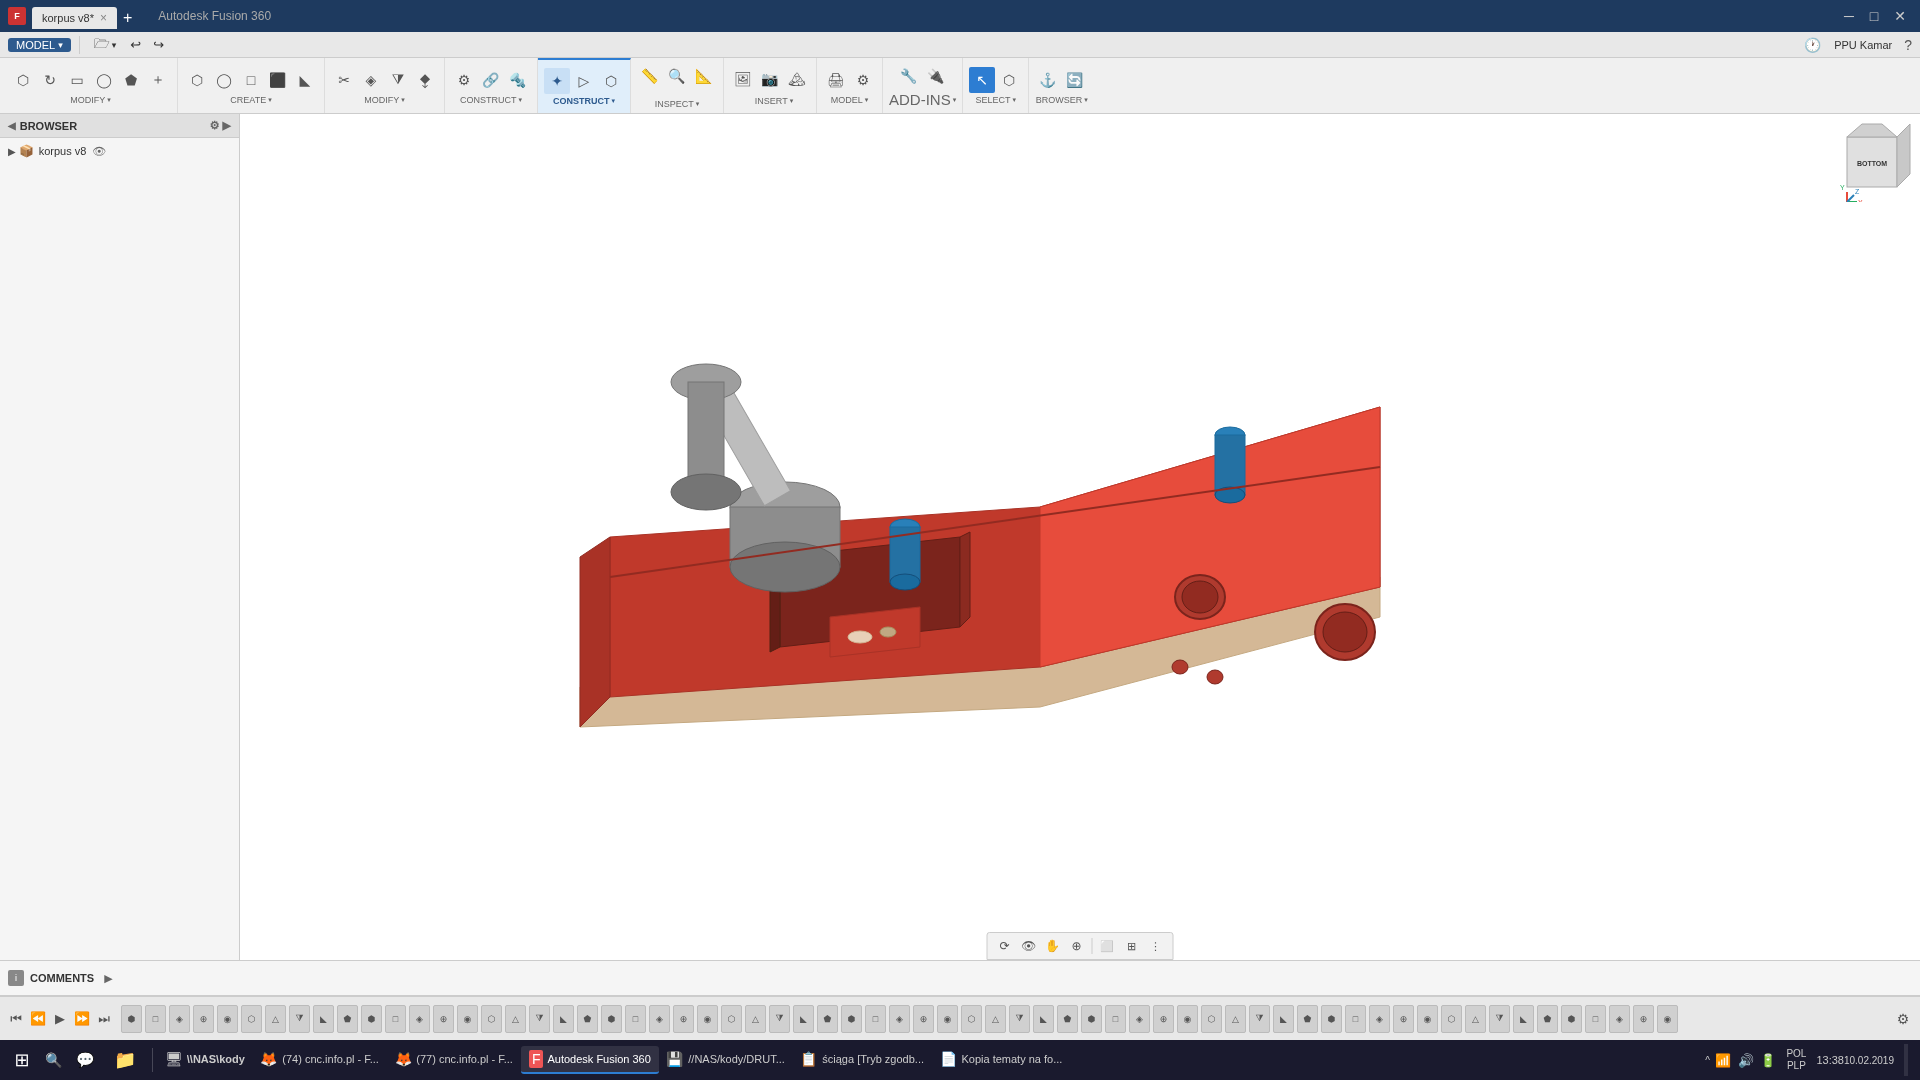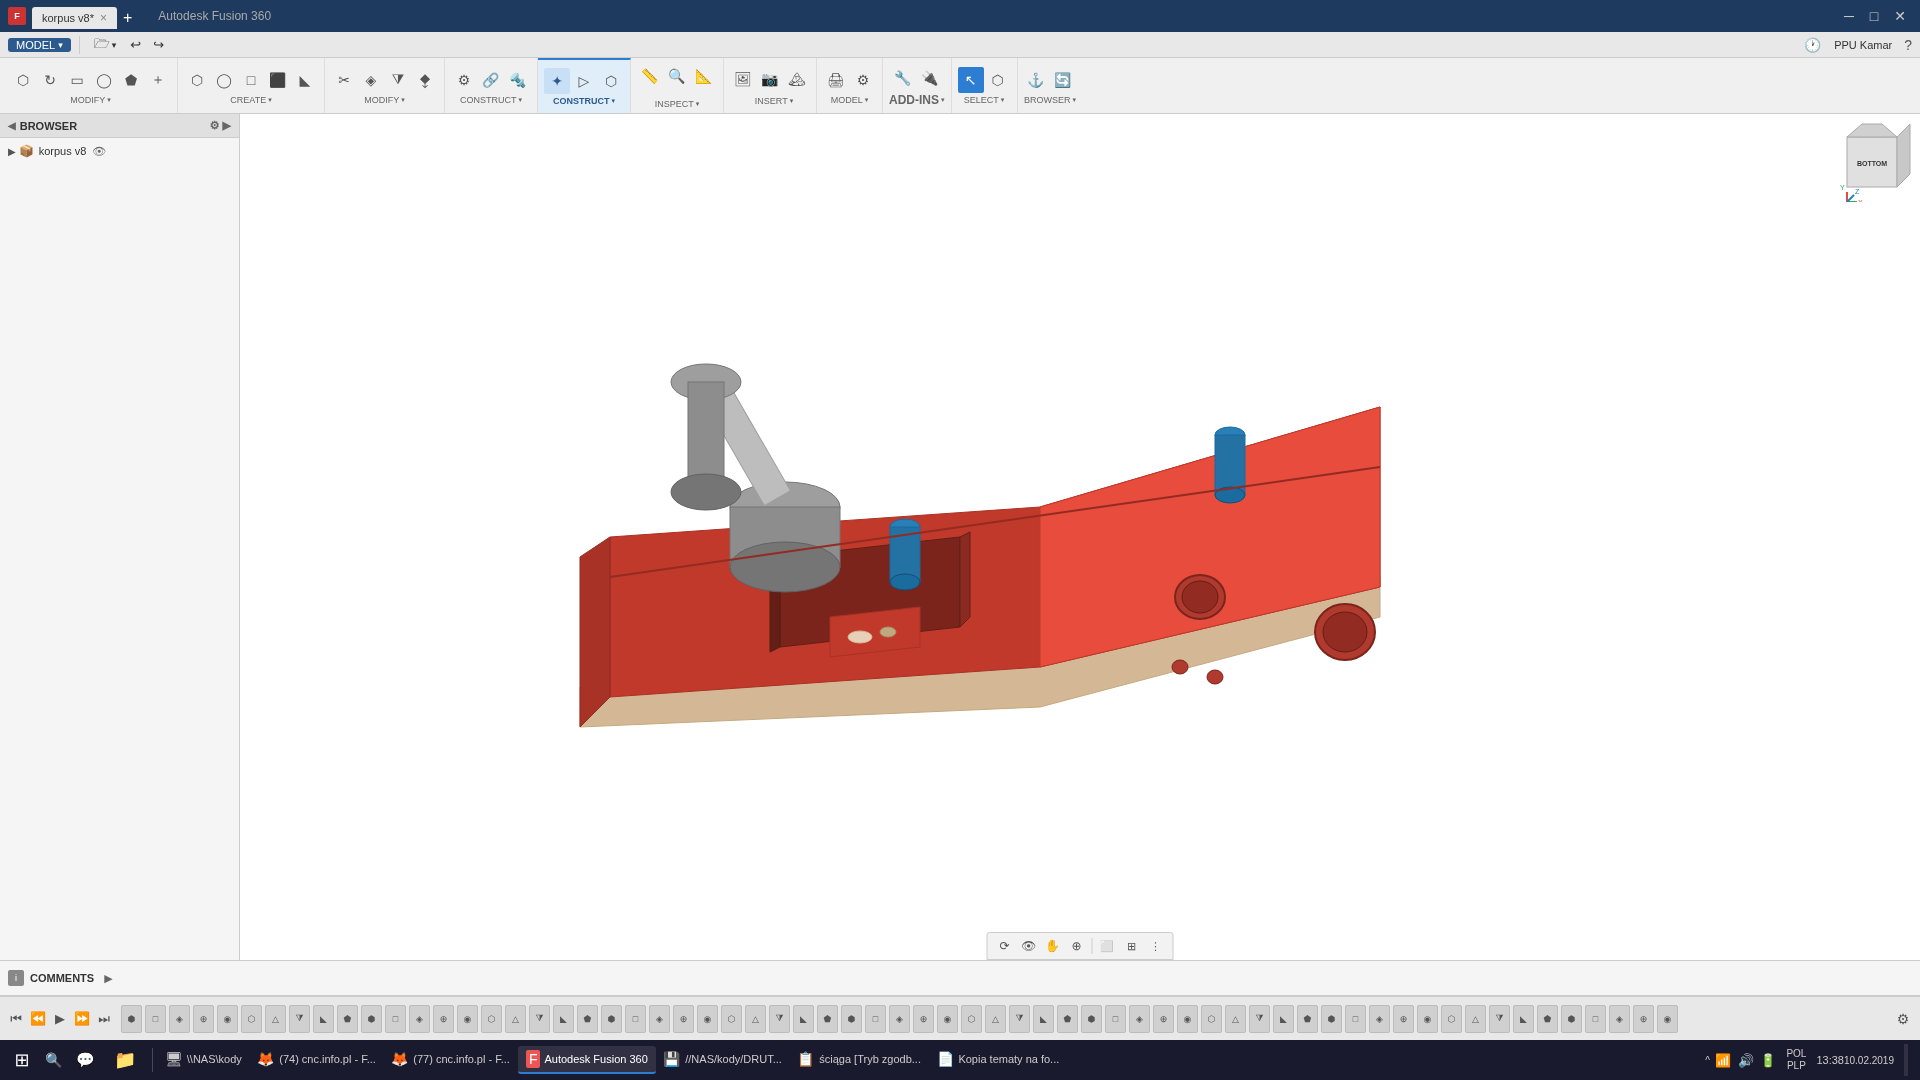--- a/index.html
+++ b/index.html
@@ -235,21 +235,21 @@
       <span style="font-size:7px;color:#666;cursor:pointer;">▾</span>
     </div>
   </div>
 
   <div style="display:flex;flex-direction:column;align-items:center;border-right:1px solid #ddd;padding:0 6px;height:56px;justify-content:center;">
     <div style="display:flex;gap:1px;">
       <div style="width:26px;height:26px;cursor:pointer;display:flex;align-items:center;justify-content:center;font-size:14px;border-radius:2px;color:#555;">🔧</div>
       <div style="width:26px;height:26px;cursor:pointer;display:flex;align-items:center;justify-content:center;font-size:14px;border-radius:2px;color:#555;">🔌</div>
     </div>
     <div style="display:flex;align-items:center;gap:2px;margin-top:2px;">
-      <span style="font-size:12px;color:#666;font-weight:bold;">ADD-INS</span>
+      <span style="font-size:15px;color:#666;">ADD-INS</span>
       <span style="font-size:7px;color:#666;cursor:pointer;">▾</span>
     </div>
   </div>
 
   <div style="display:flex;flex-direction:column;align-items:center;border-right:1px solid #ddd;padding:0 6px;height:56px;justify-content:center;">
     <div style="display:flex;gap:1px;">
       <div style="width:26px;height:26px;cursor:pointer;display:flex;align-items:center;justify-content:center;font-size:14px;border-radius:2px;color:white;background:#2d7dd2;">↖</div>
       <div style="width:26px;height:26px;cursor:pointer;display:flex;align-items:center;justify-content:center;font-size:14px;border-radius:2px;color:#555;">⬡</div>
     </div>
     <div style="display:flex;align-items:center;gap:2px;margin-top:2px;">
@@ -467,21 +467,21 @@
 <div id="taskbar" style="height:40px;background:#1a1a2e;display:flex;align-items:center;padding:0 4px;position:absolute;bottom:0;left:0;right:0;z-index:100;">
   <div style="width:36px;height:36px;display:flex;align-items:center;justify-content:center;cursor:pointer;color:white;font-size:18px;">⊞</div>
   <div style="width:28px;height:28px;display:flex;align-items:center;justify-content:center;cursor:pointer;color:white;font-size:14px;">🔍</div>
   <div style="width:36px;height:36px;display:flex;align-items:center;justify-content:center;cursor:pointer;color:white;font-size:15px;">💬</div>
   <div style="width:44px;height:36px;display:flex;align-items:center;justify-content:center;cursor:pointer;border-radius:3px;font-size:18px;">📁</div>
 
   <div style="width:1px;height:24px;background:rgba(255,255,255,0.2);margin:0 4px;"></div>
 
   <div style="display:flex;align-items:center;gap:4px;padding:4px 8px;cursor:pointer;border-bottom:2px solid transparent;color:#ccc;font-size:11px;max-width:140px;white-space:nowrap;overflow:hidden;text-overflow:ellipsis;border-radius:3px;">
     <span style="font-size:14px;">🖥</span>
-    <span style="overflow:hidden;text-overflow:ellipsis;">\\NAS\kody</span>
+    <span style="overflow:hidden;text-overflow:ellipsis;font-weight:bold;">\\NAS\kody</span>
   </div>
 
   <div style="display:flex;align-items:center;gap:4px;padding:4px 8px;cursor:pointer;border-bottom:2px solid transparent;color:#ccc;font-size:11px;max-width:150px;white-space:nowrap;overflow:hidden;text-overflow:ellipsis;border-radius:3px;">
     <span style="font-size:14px;">🦊</span>
     <span style="overflow:hidden;text-overflow:ellipsis;">(74) cnc.info.pl - F...</span>
   </div>
 
   <div style="display:flex;align-items:center;gap:4px;padding:4px 8px;cursor:pointer;border-bottom:2px solid transparent;color:#ccc;font-size:11px;max-width:150px;white-space:nowrap;overflow:hidden;text-overflow:ellipsis;border-radius:3px;">
     <span style="font-size:14px;">🦊</span>
     <span style="overflow:hidden;text-overflow:ellipsis;">(77) cnc.info.pl - F...</span>

